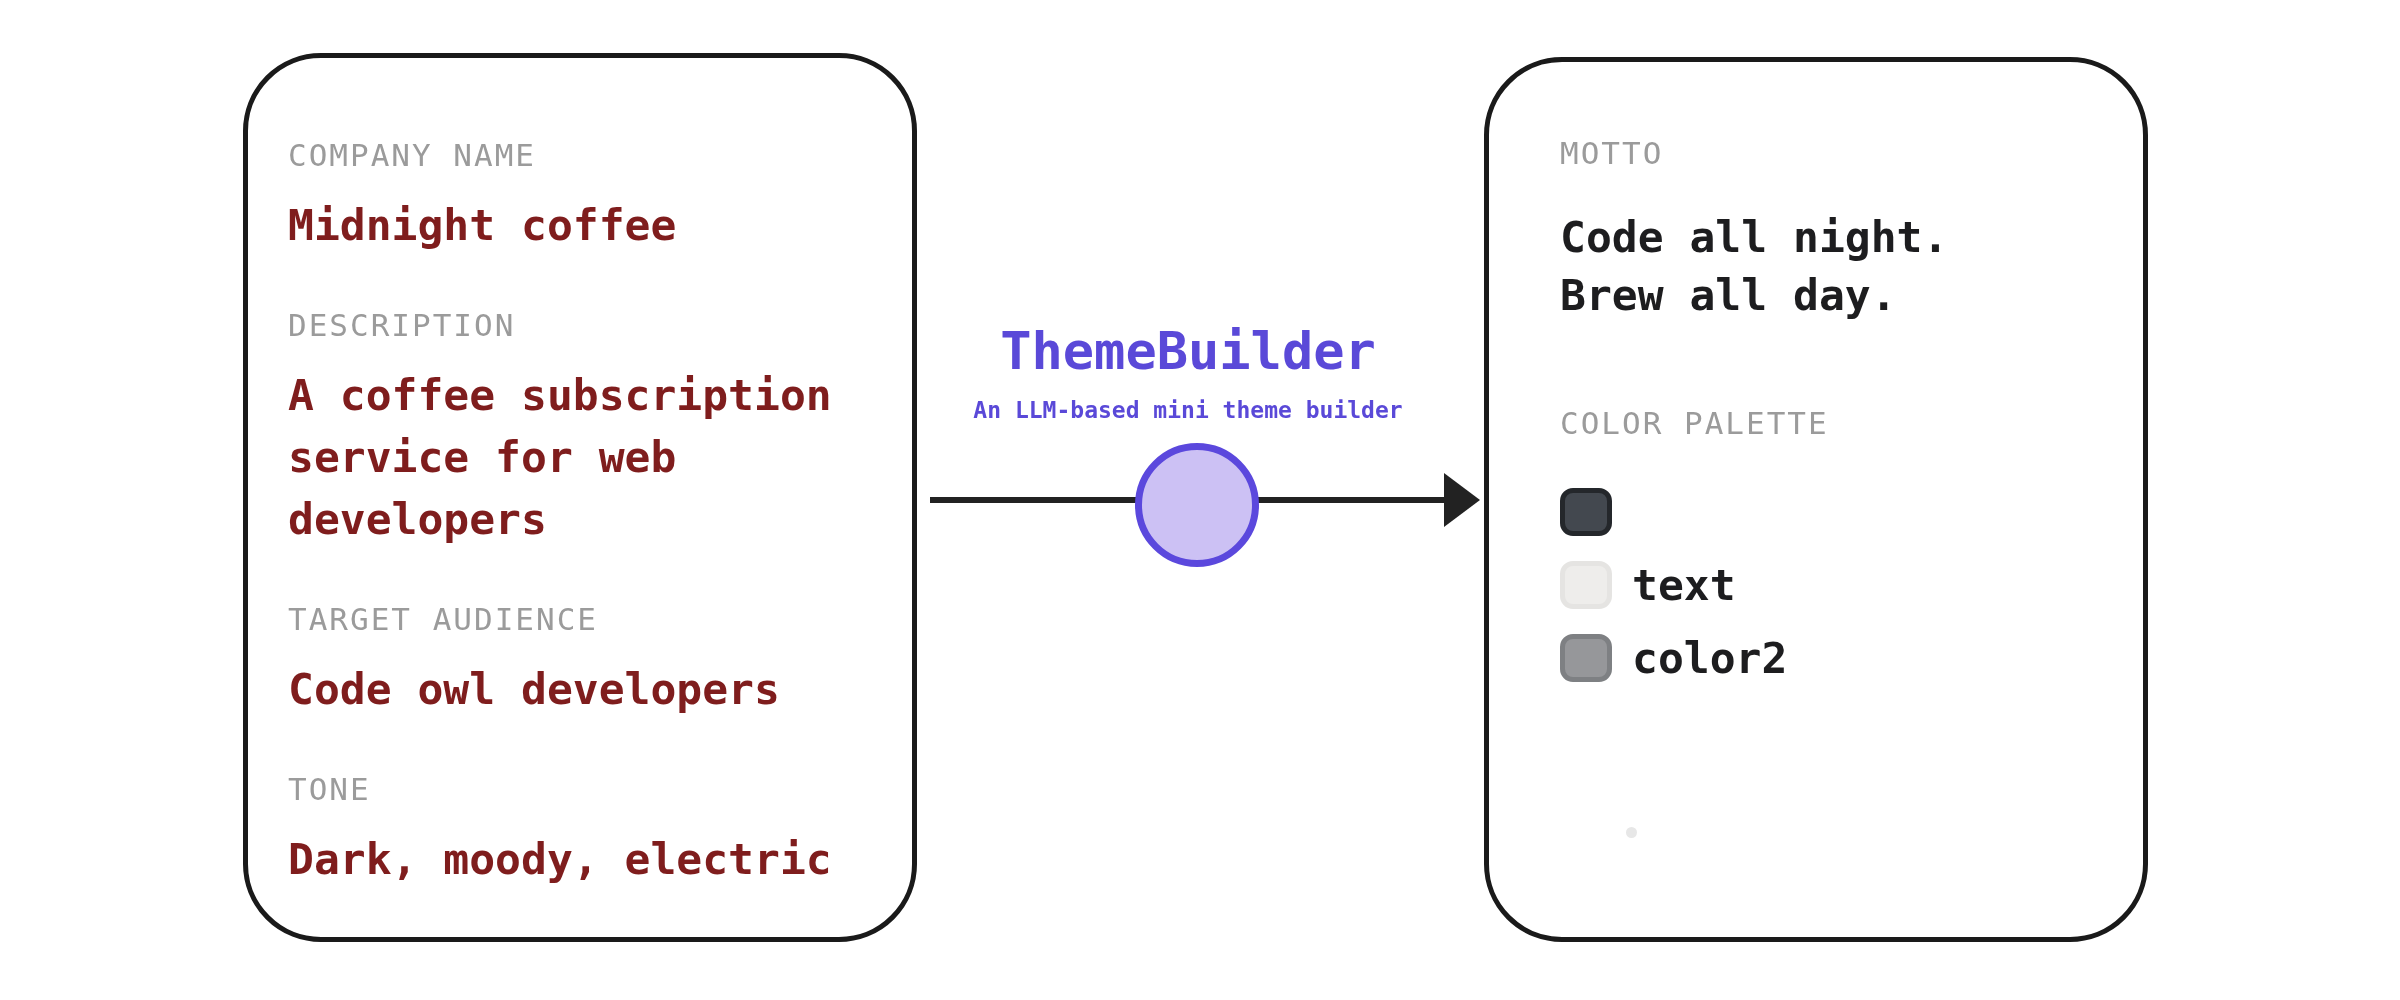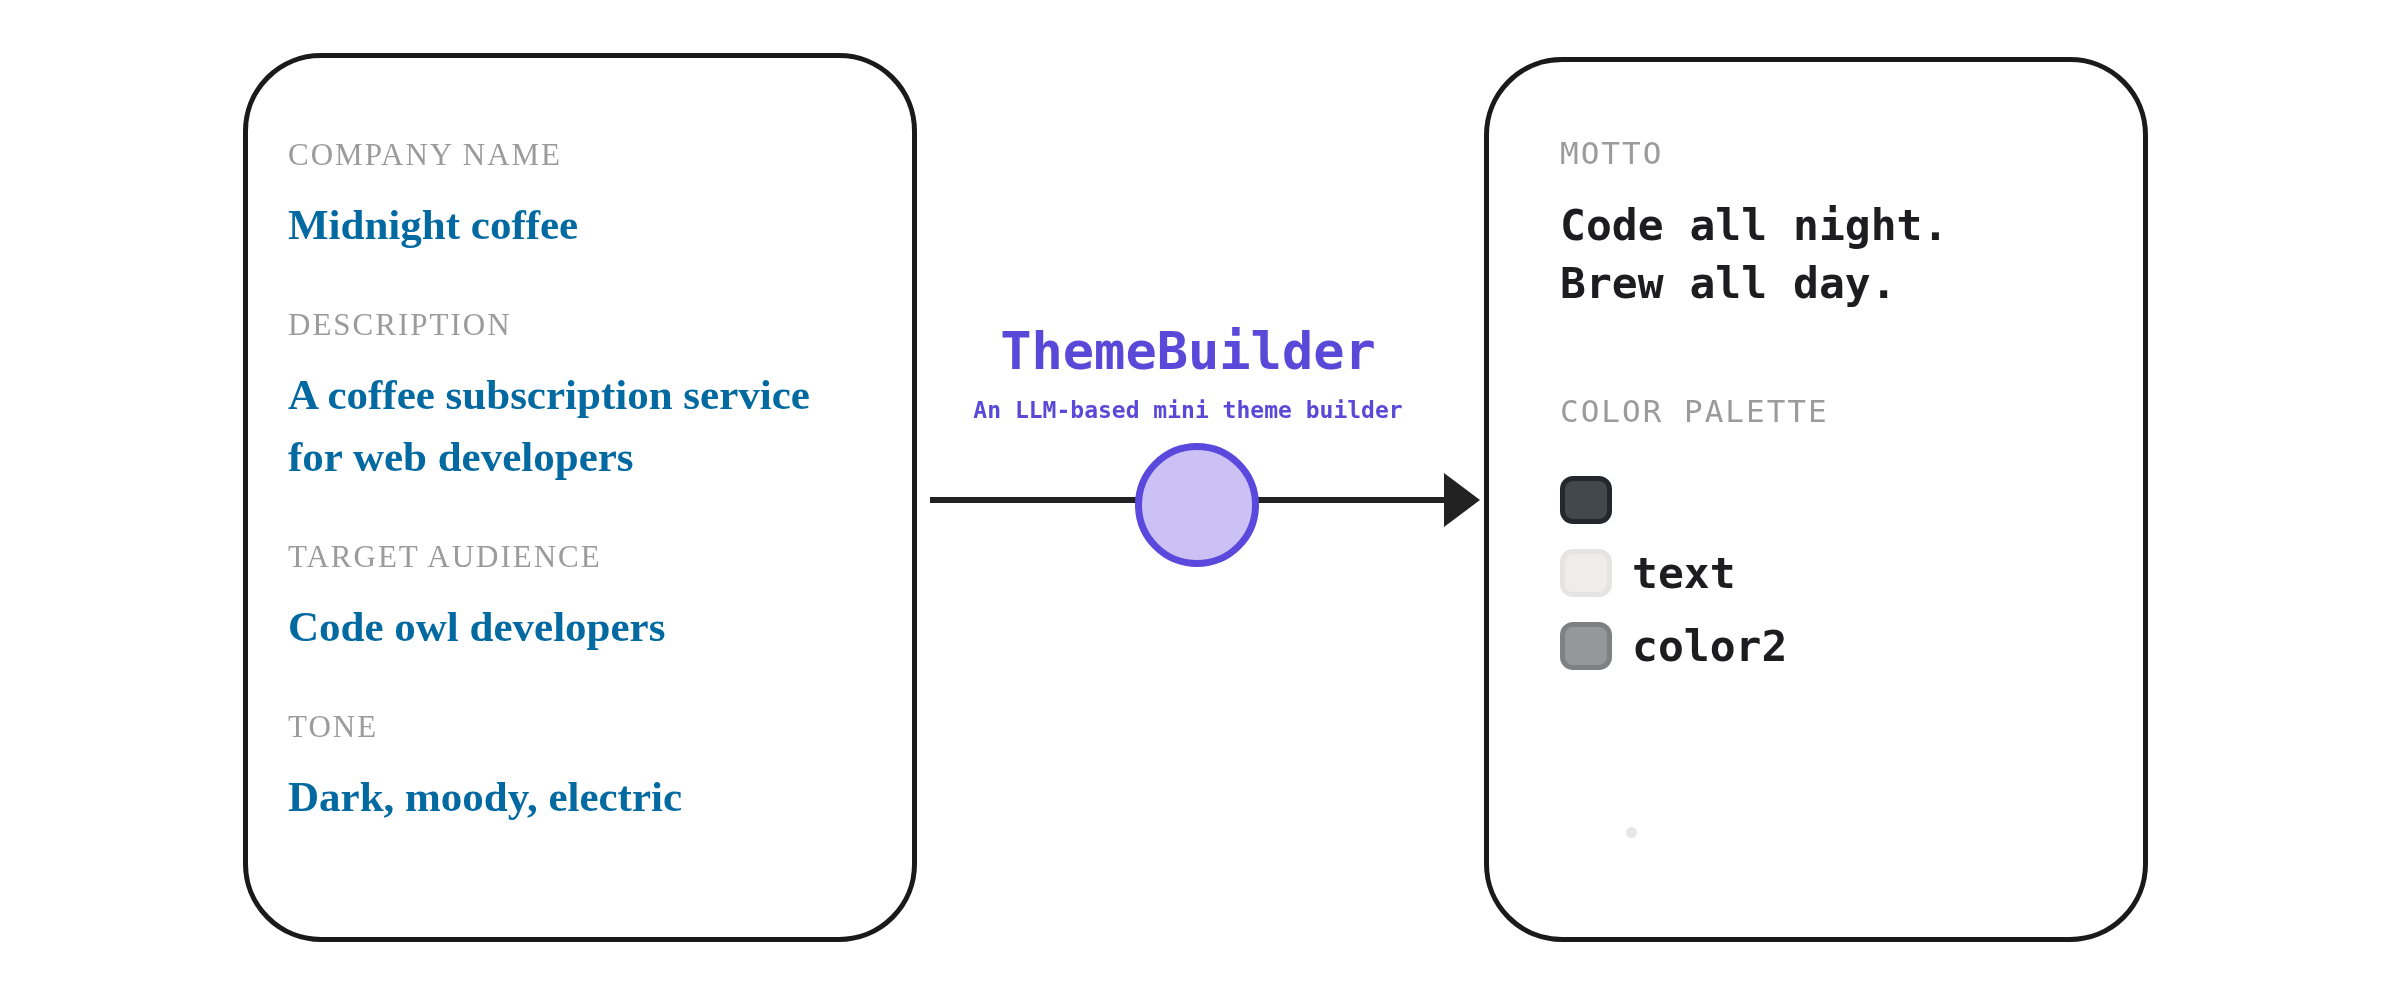--- a/index.html
+++ b/index.html
@@ -32,33 +32,33 @@
     padding: 78px 42px 0 40px;
   }
   .card.output-card {
     left: 1484px;
     top: 57px;
     width: 664px;
     height: 885px;
     padding: 72px 36px 0 71px;
   }
 
-  .field { margin-bottom: 50px; font-family: Liberation Serif, serif; }
+  .field { margin-bottom: 50px; }
   .field-label {
     font-size: 31px;
     line-height: 38px;
     letter-spacing: 2px;
     color: #9b9b9b;
     font-weight: normal;
     margin-bottom: 20px;
   }
   .field-value {
     font-size: 43px;
     line-height: 62px;
-    color: #0369a1;
+    color: #7f1d1d;
     font-weight: bold;
   }
 
   
   .tb-title {
     position: absolute;
     left: 938px;
     top: 322px;
     width: 500px;
     text-align: center;
@@ -172,21 +172,21 @@
   <div class="tb-title" style="color: rgb(90, 73, 216);">ThemeBuilder</div>
   <div class="tb-subtitle" style="color: rgb(90, 73, 216);">An LLM-based mini theme builder</div>
 
   <div class="arrow-line" style="background: rgb(34, 34, 34);"></div>
   <div class="arrow-head" style="border-left-color: rgb(34, 34, 34);"></div>
   <div class="llm-node" style="background: rgb(204, 193, 244); border-color: rgb(91, 72, 221);"></div>
 
   <div class="card output-card">
     <div class="motto-block">
       <div class="field-label">MOTTO</div>
-      <div style="margin-top:24px">
+      <div style="margin-top:36px">
         <div class="motto-line">Code all night.</div>
         <div class="motto-line">Brew all day.</div>
       </div>
     </div>
 
     <div>
       <div class="field-label palette-label-gap">COLOR PALETTE</div>
 
       <div class="palette-row">
         <div class="swatch" style="background: rgb(67, 72, 79); border-color: rgb(36, 39, 43);"></div>

